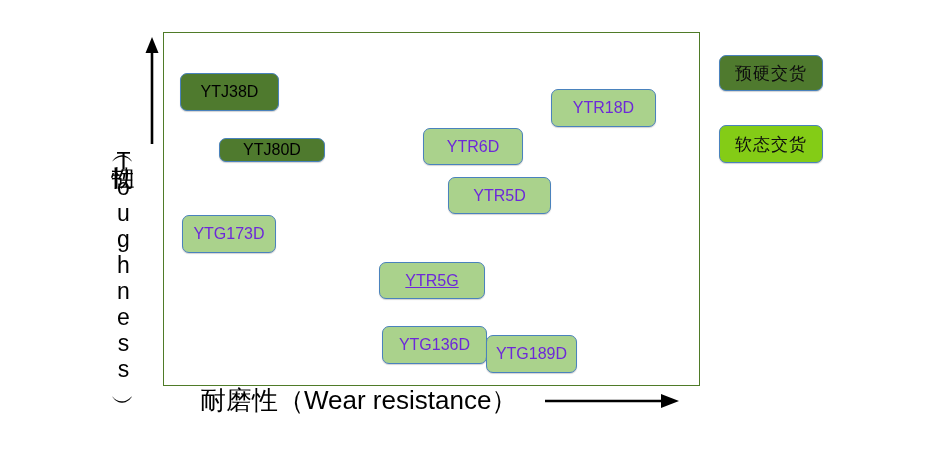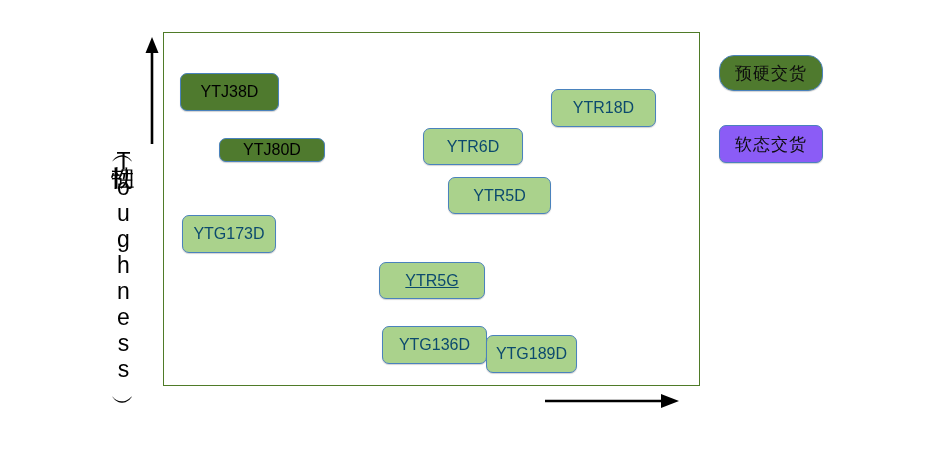--- a/index.html
+++ b/index.html
@@ -83,21 +83,21 @@
   
   .node {
     position: absolute;
     box-sizing: border-box;
     border: 1.6px solid #4a82bd;
     border-radius: 7px;
     display: flex;
     align-items: center;
     justify-content: center;
     font-size: 16px;
-    color: #0c4a6e;
+    color: #6d28d9;
     white-space: nowrap;
     box-shadow: 0 1px 1px rgba(0,0,0,0.18);
   }
   .node.soft {
     background: #aad28c;
   }
   .node.prehard {
     background: #4f7a2e;
     color: #000000;
   }
@@ -114,21 +114,21 @@
     font-size: 17px;
     white-space: nowrap;
     box-shadow: 0 1px 1px rgba(0,0,0,0.18);
     letter-spacing: 1px;
   }
   .legend-item.prehard {
     background: #4f7a2e;
     color: #0d0d0d;
   }
   .legend-item.soft {
-    background: #8b5cf6;
+    background: #84cc16;
     color: #0d0d0d;
   }
 </style>
 </head>
 <body>
 
 <div id="stage">
 
   <div class="plot-frame"></div>
 
@@ -137,31 +137,32 @@
     <polygon points="8,1 1.5,17 14.5,17" fill="#000000"></polygon>
   </svg>
 
   <svg class="x-arrow" viewBox="0 0 135 18">
     <line x1="0" y1="9" x2="120" y2="9" stroke="#000000" stroke-width="2.6"></line>
     <polygon points="134,9 116,2 116,16" fill="#000000"></polygon>
   </svg>
 
   <div class="y-axis-label">韧性（Toughness）</div>
 
+  <div class="x-axis-label">耐磨性（Wear resistance）</div>
 
   <div id="nodes-layer">
       <div class="node prehard" style="left: 180px; top: 73px; width: 99px; height: 38px;">YTJ38D</div>
       <div class="node prehard" style="left: 219px; top: 138px; width: 106px; height: 24px;">YTJ80D</div>
       <div class="node soft" style="left: 182px; top: 215px; width: 94px; height: 38px;">YTG173D</div>
       <div class="node soft" style="left: 423px; top: 128px; width: 100px; height: 37px; text-align: right;">YTR6D</div>
       <div class="node soft" style="left: 448px; top: 177px; width: 103px; height: 37px;">YTR5D</div>
       <div class="node soft" style="left: 551px; top: 89px; width: 105px; height: 38px;">YTR18D</div>
       <div class="node soft" style="left: 379px; top: 262px; width: 106px; height: 37px; text-decoration: underline;">YTR5G</div>
       <div class="node soft" style="left: 382px; top: 326px; width: 105px; height: 38px;">YTG136D</div>
       <div class="node soft" style="left: 486px; top: 335px; width: 91px; height: 38px;">YTG189D</div>
     </div>
 
   <div id="legend-layer">
-      <div class="legend-item prehard" style="left: 719px; top: 55px; width: 104px; height: 36px; border-radius: 15px;">预硬交货</div>
+      <div class="legend-item prehard" style="left: 719px; top: 55px; width: 104px; height: 36px;">预硬交货</div>
       <div class="legend-item soft" style="left: 719px; top: 125px; width: 104px; height: 38px;">软态交货</div>
     </div>
 
 </div>
 
 </body></html>

